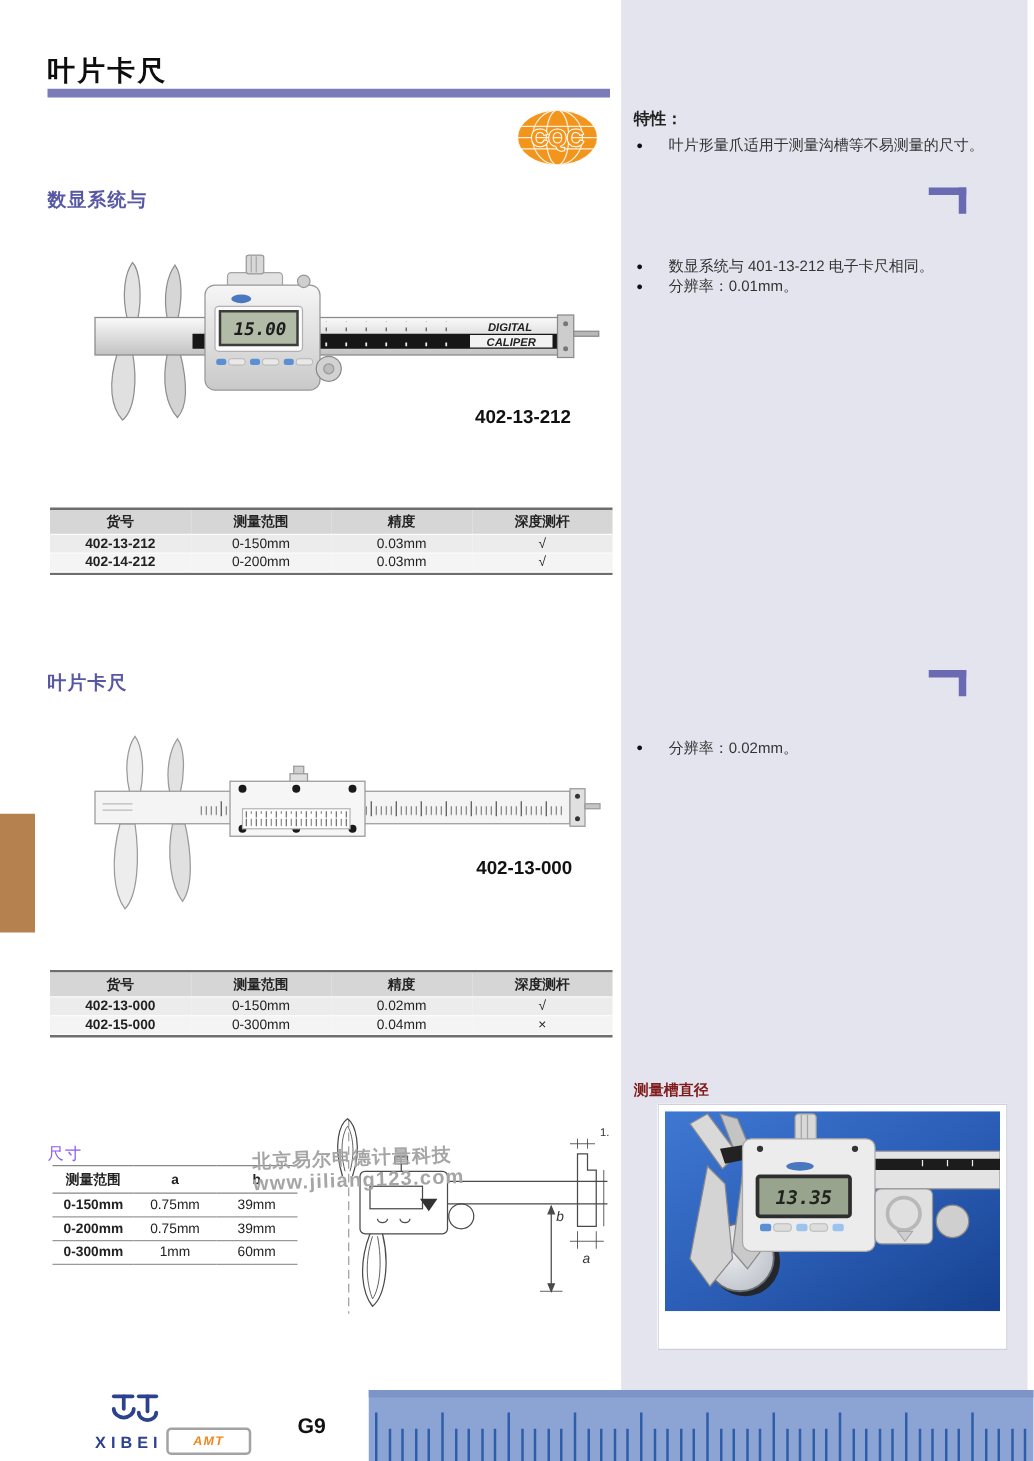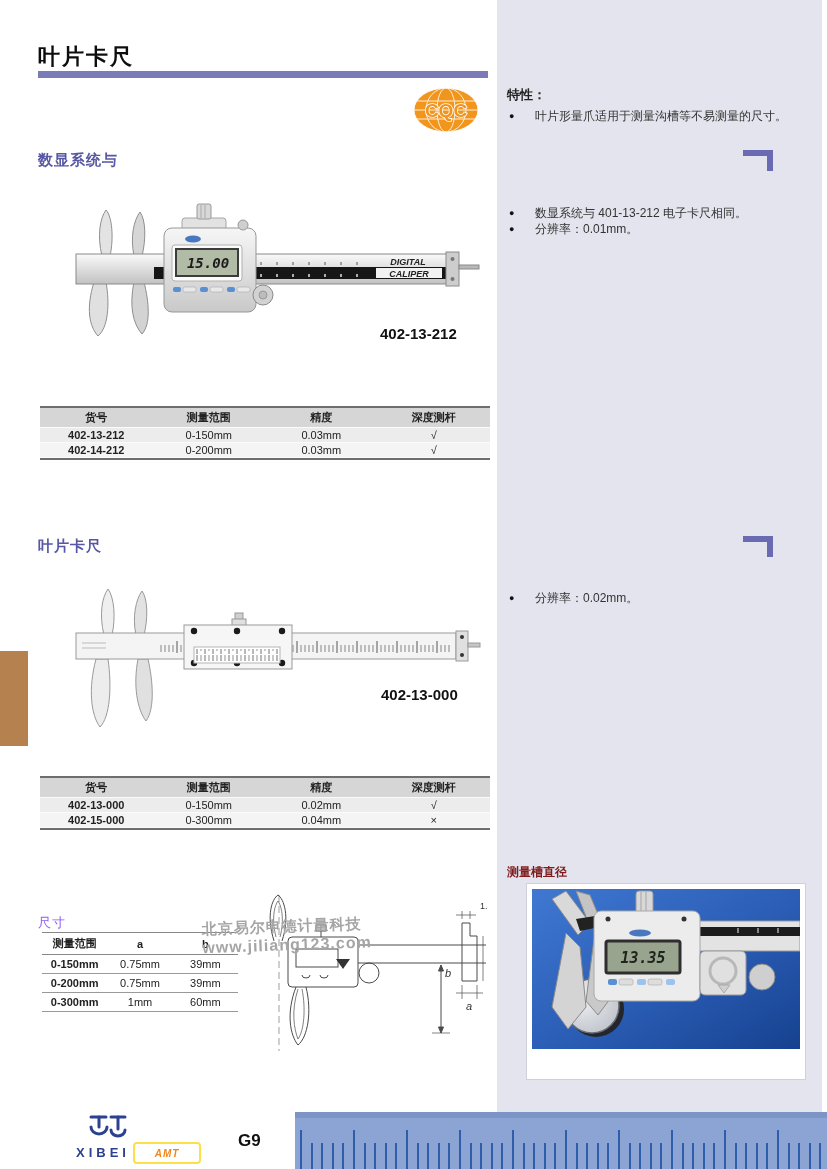--- a/index.html
+++ b/index.html
@@ -58,21 +58,21 @@
 
   
   .photo-label{left:507px;top:864px;font-size:12px;font-weight:bold;color:#7f1d1d;}
   .photo-frame{left:508px;top:883px;width:280px;height:197px;background:#fff;
                box-shadow:0 0 0 1px #d0d0da inset;padding:0;margin-left:18px;}
   .photo-frame svg{display:block;margin:6px;}
 
   
   .xibei{left:46px;top:1114px;width:84px;text-align:right;}
   .xibei-text{font-size:13px;font-weight:bold;color:#2c4190;letter-spacing:4px;margin-top:1px;}
-  .amt-badge{left:133px;top:1142px;width:64px;height:18px;background:#fde047;border-radius:4px;
+  .amt-badge{left:133px;top:1142px;width:64px;height:18px;background:#a3a3a3;border-radius:4px;
              display:flex;align-items:center;justify-content:center;padding:2px;}
   .amt-inner{background:#fff;border-radius:2px;width:100%;height:100%;display:flex;align-items:center;justify-content:center;}
   .amt-text{color:#f0871e;font-weight:bold;font-style:italic;font-size:10px;letter-spacing:1px;}
   .gpage{left:238px;top:1131px;font-size:17px;font-weight:bold;color:#111;}
 
   .ruler{left:295px;top:1112px;width:532px;height:57px;background:#8ca4d3;border-top:6px solid #7d95c6;box-sizing:border-box;}
   .ruler .tick{position:absolute;bottom:0;width:2px;height:26px;background:#2e5ea9;}
   .ruler .tick.long{height:39px;}
 
   .lcd-font{font-family:"DejaVu Sans Mono",monospace;}

